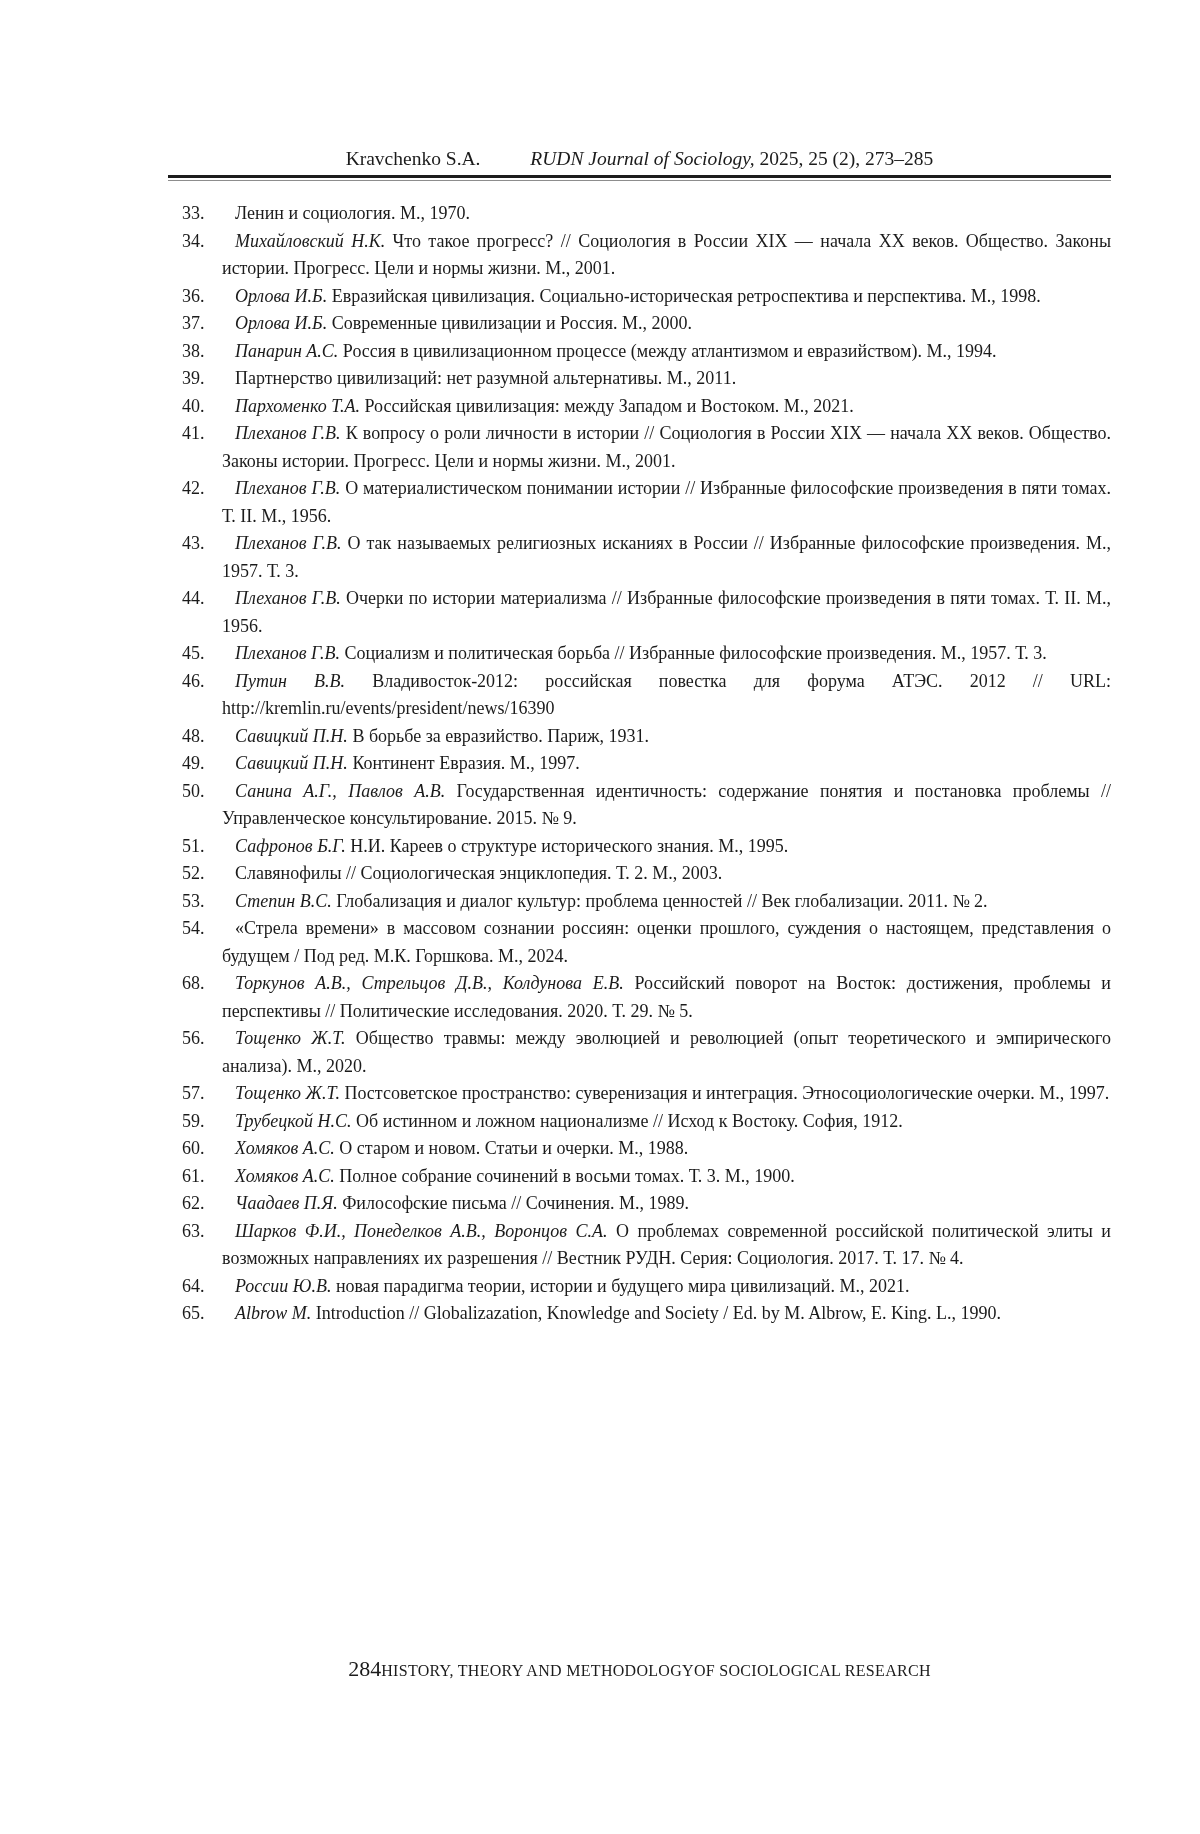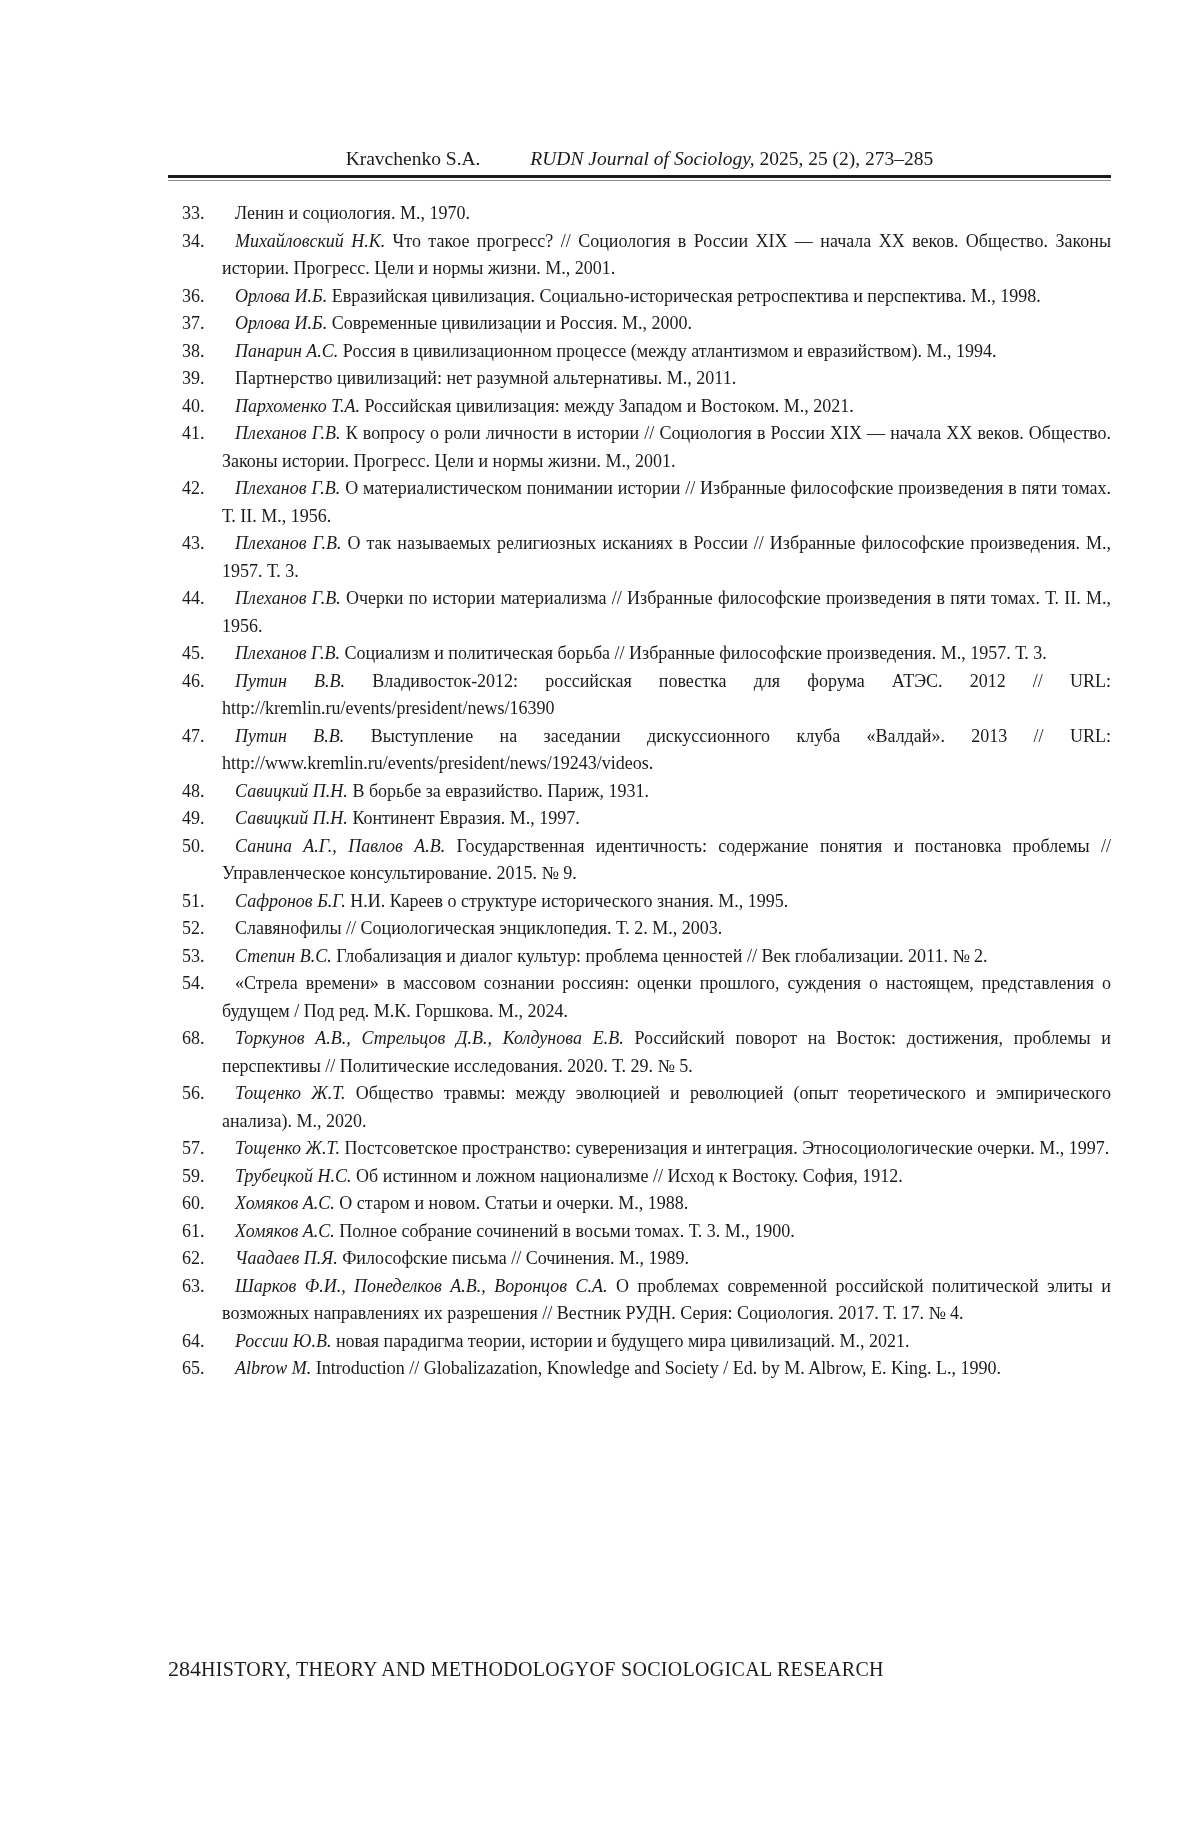--- a/index.html
+++ b/index.html
@@ -30,24 +30,24 @@
     font-size: 18px;
     line-height: 27.5px;
     text-align: justify;
     hyphens: manual;
     -webkit-hyphens: manual;
   }
   .ref .num { position: absolute; left: 14px; top: 0; font-style: normal; }
   .ref .author { font-style: italic; margin-left: 13px; }
   .footer {
     position: absolute; top: 1656px; left: 0; width: 100%;
-    display: flex; justify-content: flex-start; align-items: baseline;
+    display: flex; justify-content: center; align-items: baseline;
   }
   .page-num { font-size: 22px; }
-  .section-title { font-size: 20px; letter-spacing: 0.3px; white-space: nowrap; }
+  .section-title { font-size: 16px; letter-spacing: 0.3px; white-space: nowrap; }
 </style>
 </head>
 <body>
 
 <div class="content">
 
   <div class="running-head">
     <span>Kravchenko S.A. </span><span class="it">RUDN Journal of Sociology,</span><span> 2025, 25 (2), 273–285</span>
   </div>
 
@@ -60,21 +60,20 @@
       <div class="ref"><span class="num">37.</span><span class="author">Орлова И.Б.</span><span class="text"> Современные цивилизации и Россия. М., 2000.</span></div>
       <div class="ref"><span class="num">38.</span><span class="author">Панарин А.С.</span><span class="text"> Россия в цивилизационном процессе (между атлантизмом и евразий­ством). М., 1994.</span></div>
       <div class="ref"><span class="num">39.</span><span class="author"></span><span class="text">Партнерство цивилизаций: нет разумной альтернативы. М., 2011.</span></div>
       <div class="ref"><span class="num">40.</span><span class="author">Пархоменко Т.А.</span><span class="text"> Российская цивилизация: между Западом и Востоком. М., 2021.</span></div>
       <div class="ref"><span class="num">41.</span><span class="author">Плеханов Г.В.</span><span class="text"> К вопросу о роли личности в истории // Социология в России XIX — на­чала XX веков. Общество. Законы истории. Прогресс. Цели и нормы жизни. М., 2001.</span></div>
       <div class="ref"><span class="num">42.</span><span class="author">Плеханов Г.В.</span><span class="text"> О материалистическом понимании истории // Избранные философские произведения в пяти томах. Т. II. М., 1956.</span></div>
       <div class="ref"><span class="num">43.</span><span class="author">Плеханов Г.В.</span><span class="text"> О так называемых религиозных исканиях в России // Избранные фило­софские произведения. М., 1957. Т. 3.</span></div>
       <div class="ref"><span class="num">44.</span><span class="author">Плеханов Г.В.</span><span class="text"> Очерки по истории материализма // Избранные философские произведе­ния в пяти томах. Т. II. М., 1956.</span></div>
       <div class="ref"><span class="num">45.</span><span class="author">Плеханов Г.В.</span><span class="text"> Социализм и политическая борьба // Избранные философские произве­дения. М., 1957. Т. 3.</span></div>
       <div class="ref"><span class="num">46.</span><span class="author">Путин В.В.</span><span class="text"> Владивосток-2012: российская повестка для форума АТЭС. 2012 // URL: http://kremlin.ru/events/president/news/16390</span></div>
-      <div class="ref"><span class="num">47.</span><span class="author">Путин В.В.</span><span class="text"> Выступление на заседании дискуссионного клуба «Валдай». 2013 // URL: http://www.kremlin.ru/events/president/news/19243/videos.</span></div>
       <div class="ref"><span class="num">48.</span><span class="author">Савицкий П.Н.</span><span class="text"> В борьбе за евразийство. Париж, 1931.</span></div>
       <div class="ref"><span class="num">49.</span><span class="author">Савицкий П.Н.</span><span class="text"> Континент Евразия. М., 1997.</span></div>
       <div class="ref"><span class="num">50.</span><span class="author">Санина А.Г., Павлов А.В.</span><span class="text"> Государственная идентичность: содержание понятия и поста­новка проблемы // Управленческое консультирование. 2015. № 9.</span></div>
       <div class="ref"><span class="num">51.</span><span class="author">Сафронов Б.Г.</span><span class="text"> Н.И. Кареев о структуре исторического знания. М., 1995.</span></div>
       <div class="ref"><span class="num">52.</span><span class="author"></span><span class="text">Славянофилы // Социологическая энциклопедия. Т. 2. М., 2003.</span></div>
       <div class="ref"><span class="num">53.</span><span class="author">Степин В.С.</span><span class="text"> Глобализация и диалог культур: проблема ценностей // Век глобализа­ции. 2011. № 2.</span></div>
       <div class="ref"><span class="num">54.</span><span class="author"></span><span class="text">«Стрела времени» в массовом сознании россиян: оценки прошлого, суждения о насто­ящем, представления о будущем / Под ред. М.К. Горшкова. М., 2024.</span></div>
       <div class="ref"><span class="num">68.</span><span class="author">Торкунов А.В., Стрельцов Д.В., Колдунова Е.В.</span><span class="text"> Российский поворот на Восток: дости­жения, проблемы и перспективы // Политические исследования. 2020. Т. 29. № 5.</span></div>
       <div class="ref"><span class="num">56.</span><span class="author">Тощенко Ж.Т.</span><span class="text"> Общество травмы: между эволюцией и революцией (опыт теоретическо­го и эмпирического анализа). М., 2020.</span></div>
       <div class="ref"><span class="num">57.</span><span class="author">Тощенко Ж.Т.</span><span class="text"> Постсоветское пространство: суверенизация и интеграция. Этносоциологические очерки. М., 1997.</span></div>

